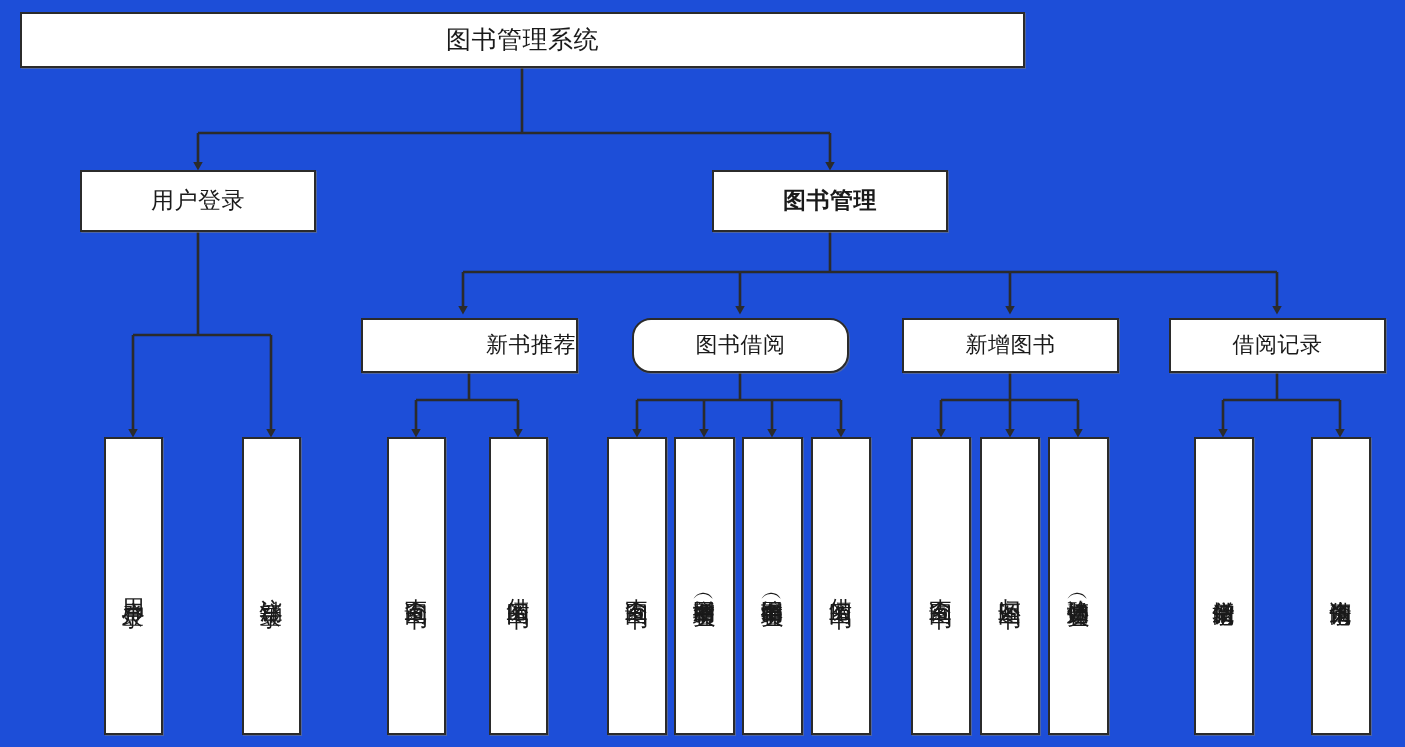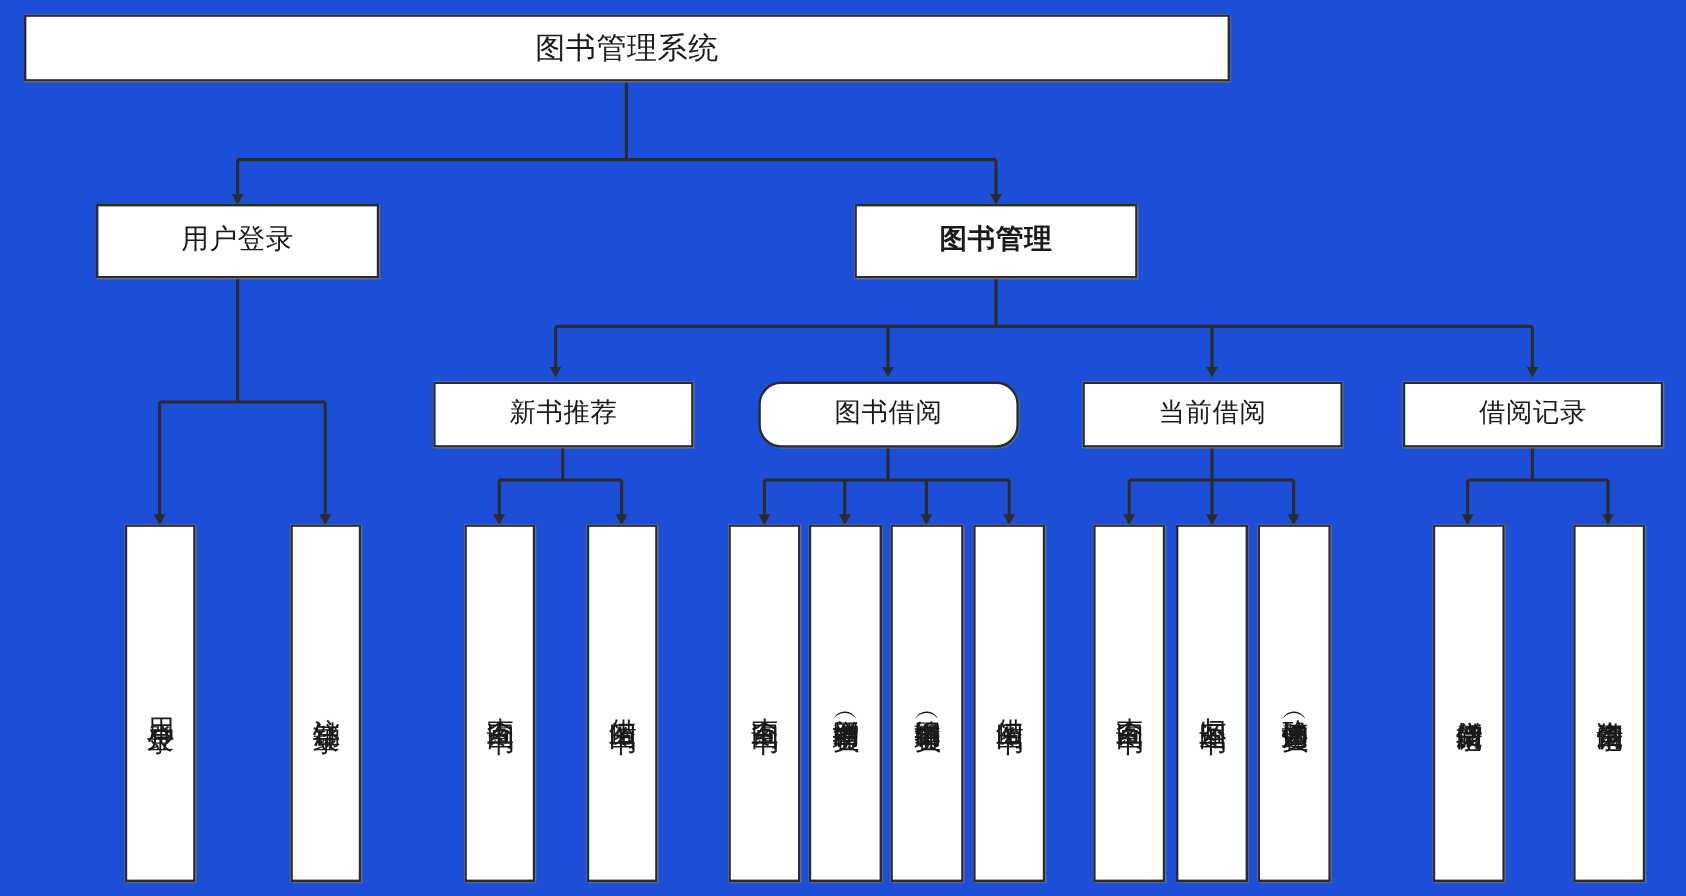--- a/index.html
+++ b/index.html
@@ -154,28 +154,28 @@
     <span class="label">图书管理系统</span>
   </div>
 
   <div class="node l2" style="left:80px; top:170px; width:236px;">
     <span class="label">用户登录</span>
   </div>
   <div class="node l2" style="left:712px; top:170px; width:236px;font-weight:bold;">
     <span class="label">图书管理</span>
   </div>
 
-  <div class="node l3" style="left:361px; top:318px; width:217px;">
+  <div class="node l3" style="left:361px; top:318px; width:217px;justify-content:flex-end;">
     <span class="label">新书推荐</span>
   </div>
   <div class="node l3" style="left:632px; top:318px; width:217px;border-radius:19px;">
     <span class="label">图书借阅</span>
   </div>
   <div class="node l3" style="left:902px; top:318px; width:217px;">
-    <span class="label">当前借阅</span>
+    <span class="label">新增图书</span>
   </div>
   <div class="node l3" style="left:1169px; top:318px; width:217px;">
     <span class="label">借阅记录</span>
   </div>
 
   <div class="node leaf" style="left:104px; width:59px;">
     <span class="label">用户登录</span>
   </div>
   <div class="node leaf" style="left:242px; width:59px;">
     <span class="label">注销登录</span>

